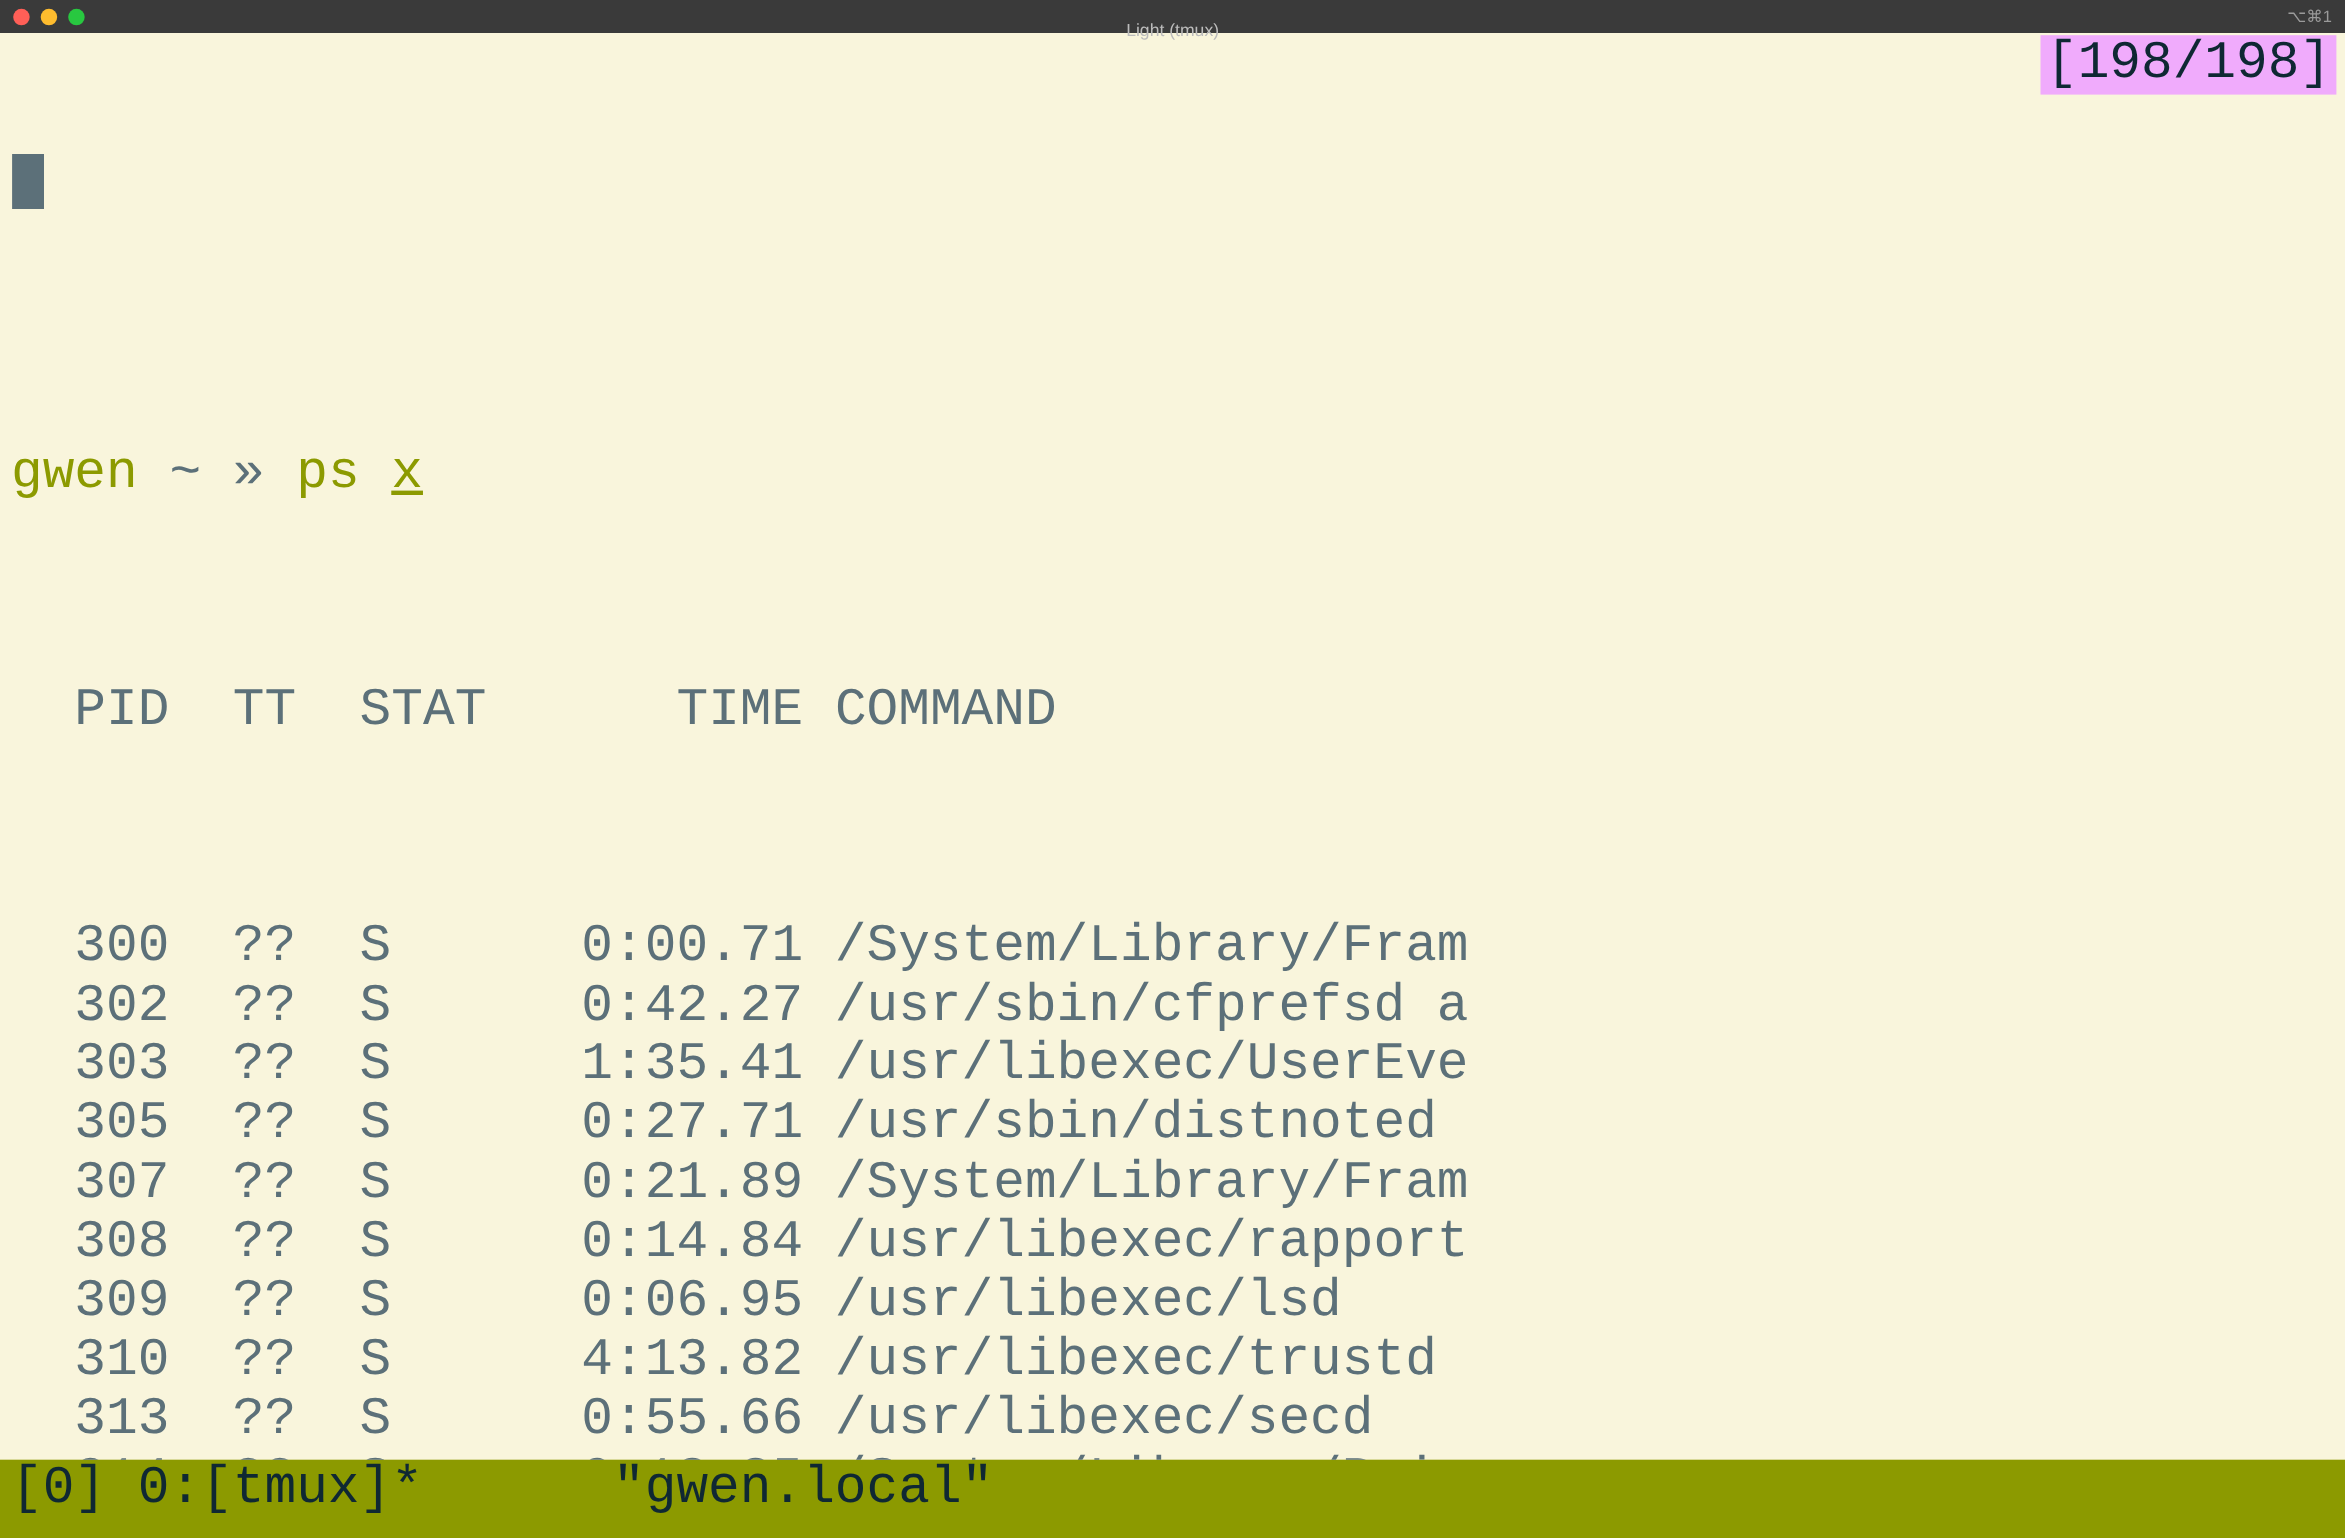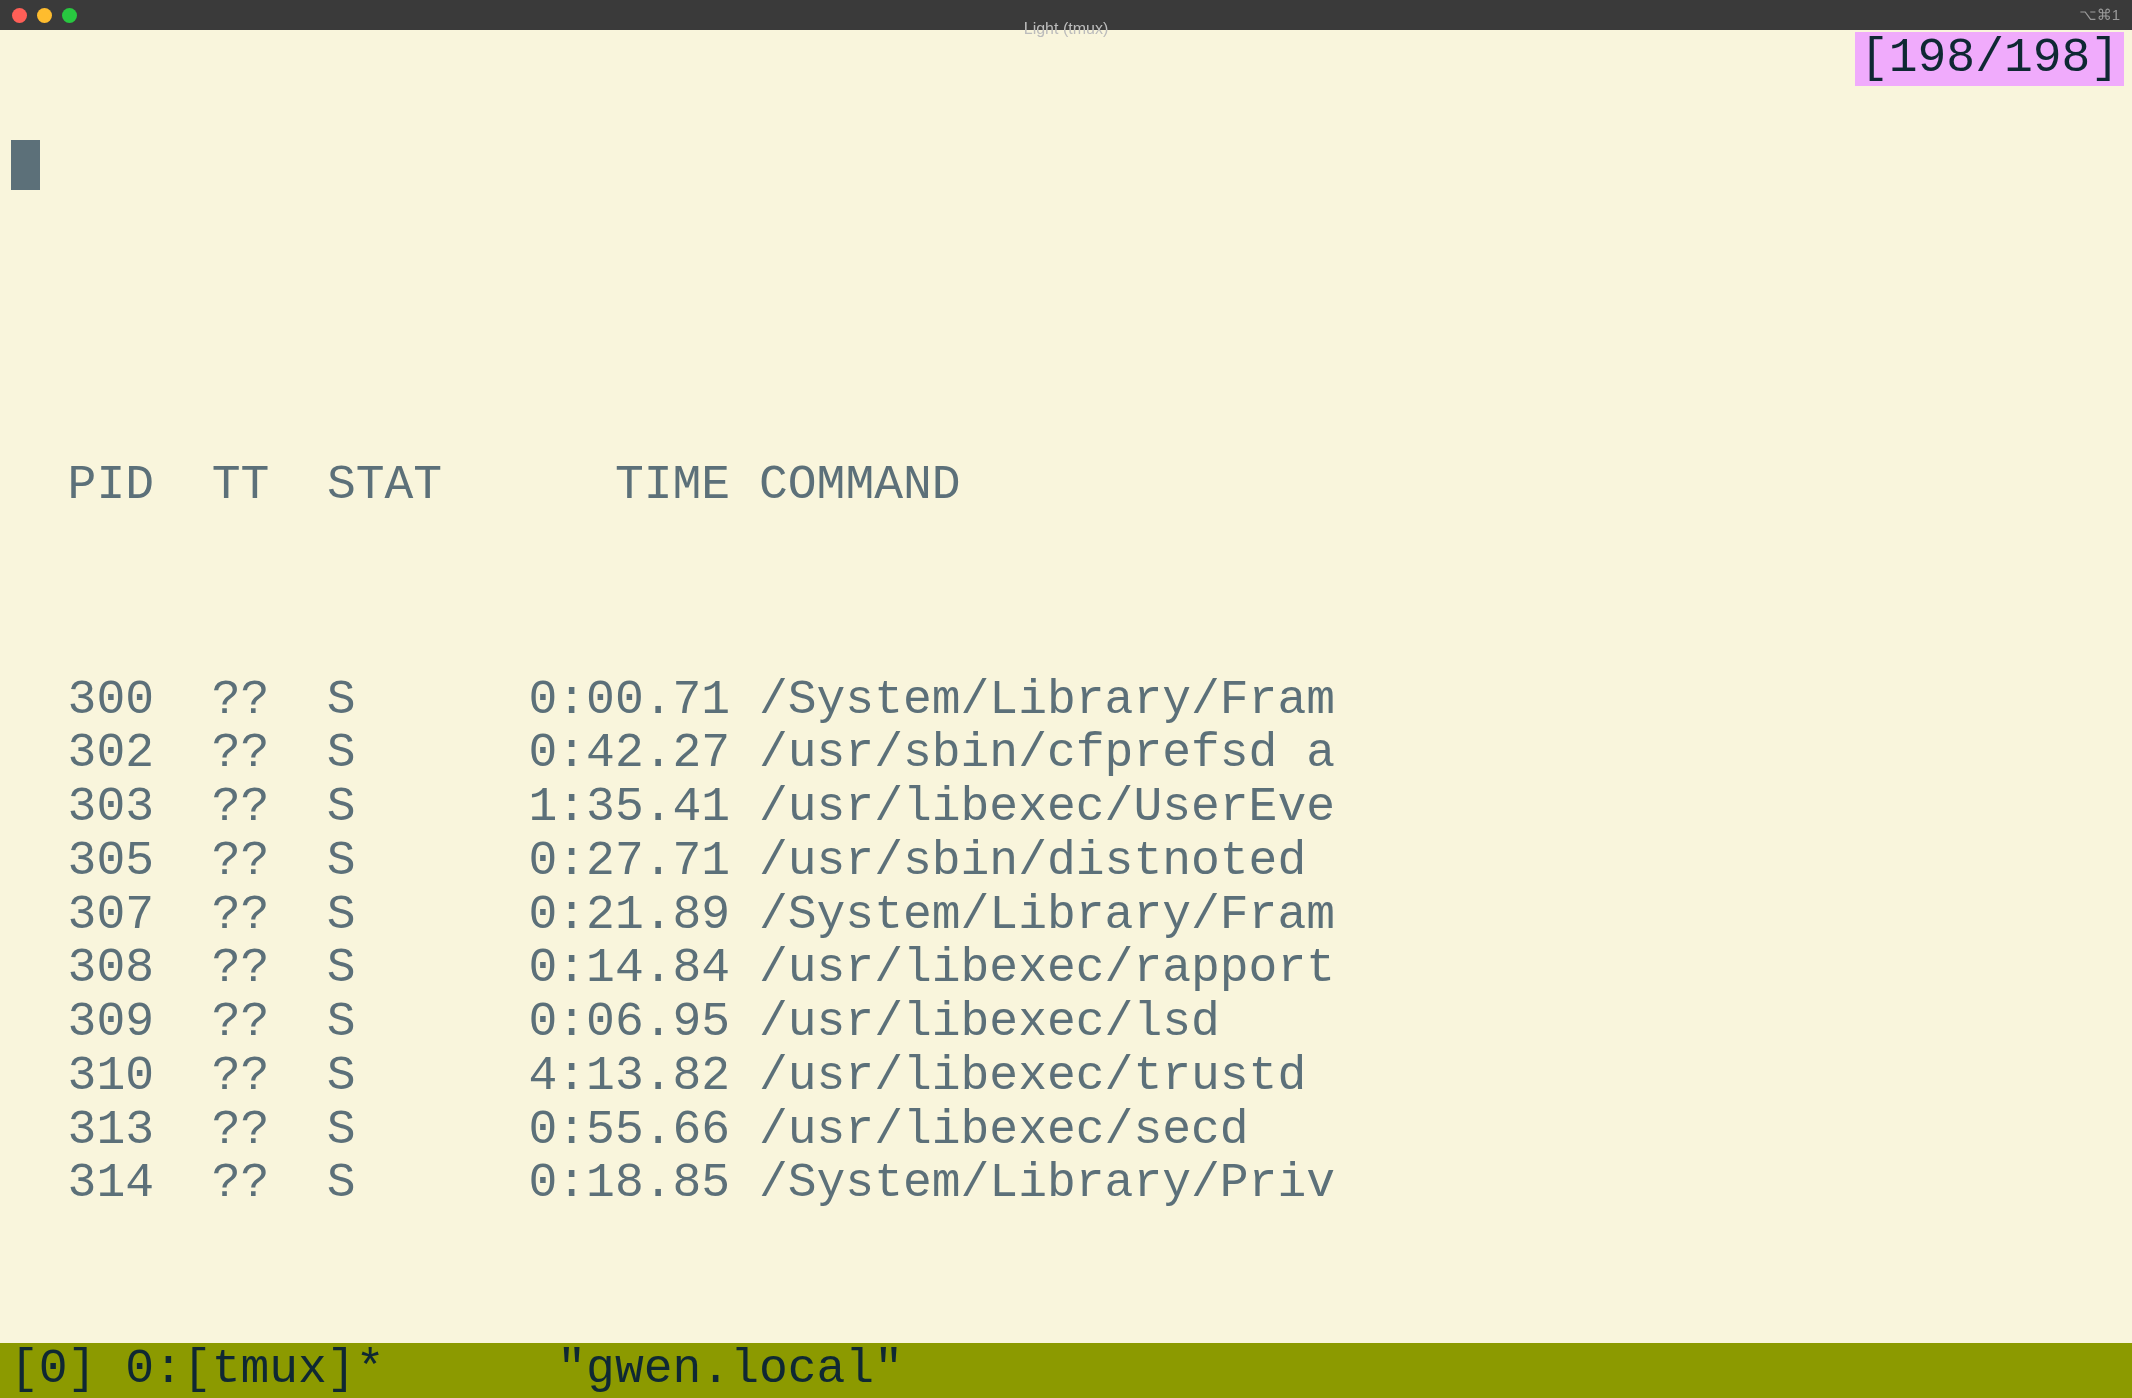--- a/index.html
+++ b/index.html
@@ -74,21 +74,21 @@
   .cmd { color: #8c9a00; }
   .arg { color: #8c9a00; text-decoration: underline; }
   .row { color: #5c7079; }
   .statusbar {
     flex-shrink: 0;
     background: #8c9a00;
     color: #0f2833;
     font-size: 48px;
     line-height: 1.1;
     white-space: pre;
-    padding: 0 10px 2px 10px;
+    padding: 0 10px 18px 10px;
     display: flex;
   }
   .status-left { flex: 0 0 auto; }
   .status-mid  { flex: 1 1 auto; }
   .status-right { flex: 0 0 auto; }
 </style>
 </head>
 <body>
 
 <div class="titlebar">
@@ -100,20 +100,21 @@
   <div class="title">Light (tmux)</div>
   <div class="title-hint">⌥⌘1</div>
 </div>
 
 <div class="terminal">
   <div class="cursor-row">
     <span class="cursor-block"></span>
   </div>
   <div class="scroll-pos">[198/198]</div>
 
+  <div><span class="prompt-user">gwen</span> <span class="row">~</span> <span class="prompt-arrow">»</span> <span class="cmd">ps</span> <span class="arg">x</span></div>
 
   <div class="row"><span>  PID</span> <span> TT</span> <span> STAT</span> <span>     TIME</span> <span>COMMAND</span></div>
 
   <div id="rows"><div class="row">  300  ??  S      0:00.71 /System/Library/Fram</div><div class="row">  302  ??  S      0:42.27 /usr/sbin/cfprefsd a</div><div class="row">  303  ??  S      1:35.41 /usr/libexec/UserEve</div><div class="row">  305  ??  S      0:27.71 /usr/sbin/distnoted </div><div class="row">  307  ??  S      0:21.89 /System/Library/Fram</div><div class="row">  308  ??  S      0:14.84 /usr/libexec/rapport</div><div class="row">  309  ??  S      0:06.95 /usr/libexec/lsd</div><div class="row">  310  ??  S      4:13.82 /usr/libexec/trustd </div><div class="row">  313  ??  S      0:55.66 /usr/libexec/secd</div><div class="row">  314  ??  S      0:18.85 /System/Library/Priv</div></div>
 </div>
 
 <div class="statusbar">
   <span class="status-left">[0] 0:[tmux]*</span>
   <span class="status-mid">      <span>"gwen.local"</span> </span>
 </div>

